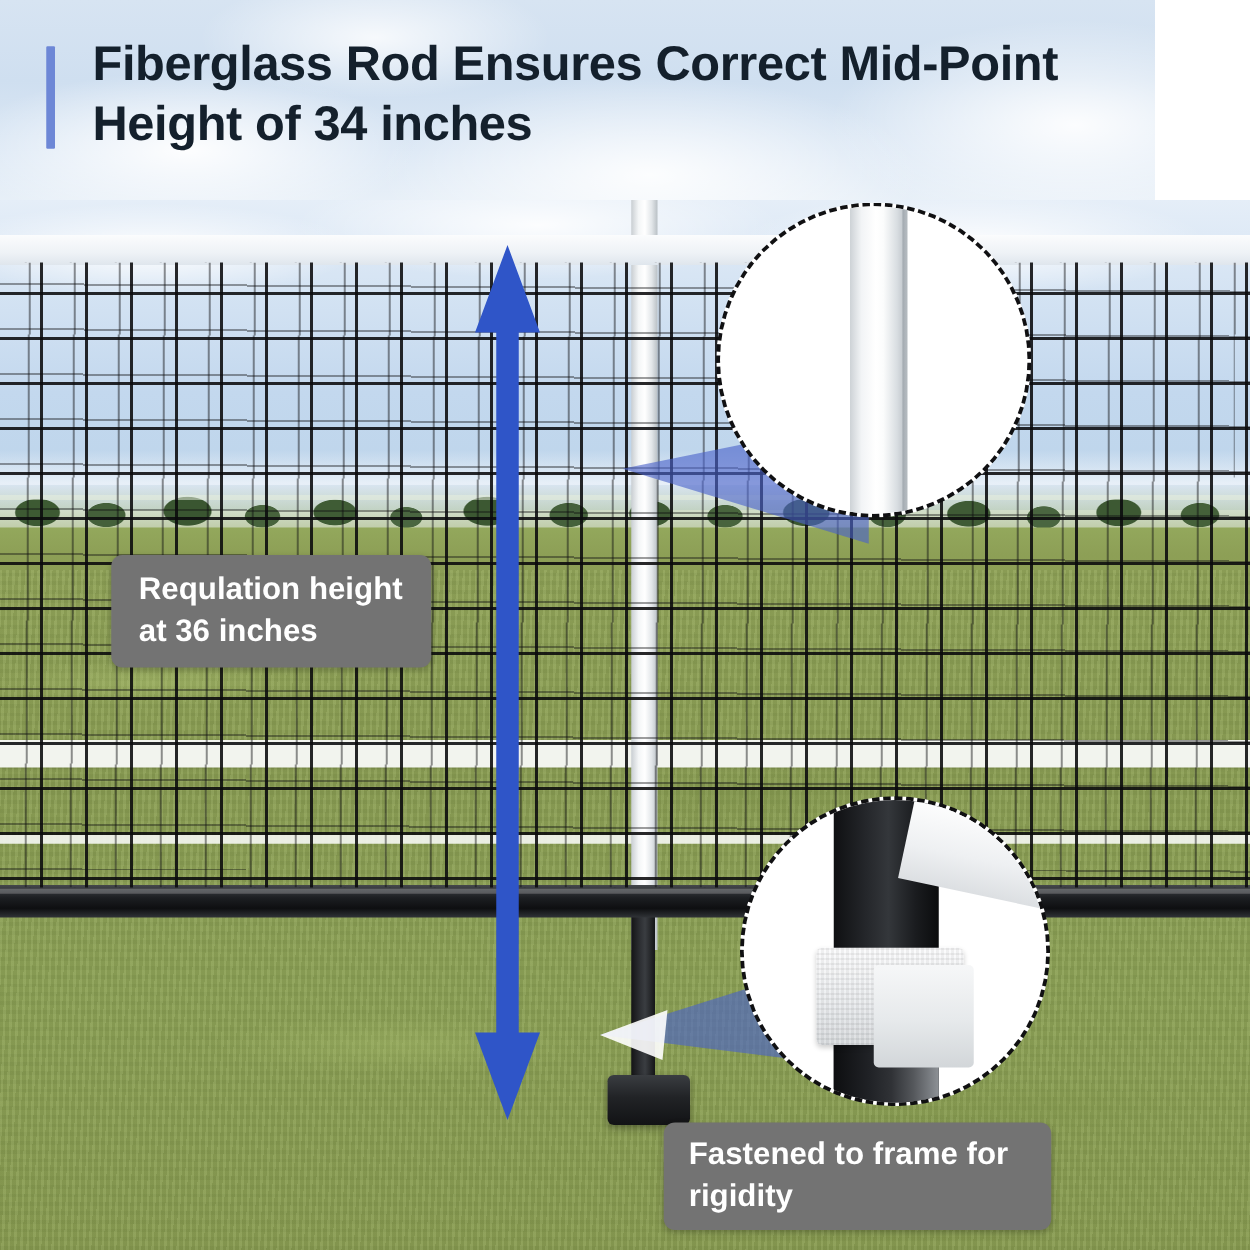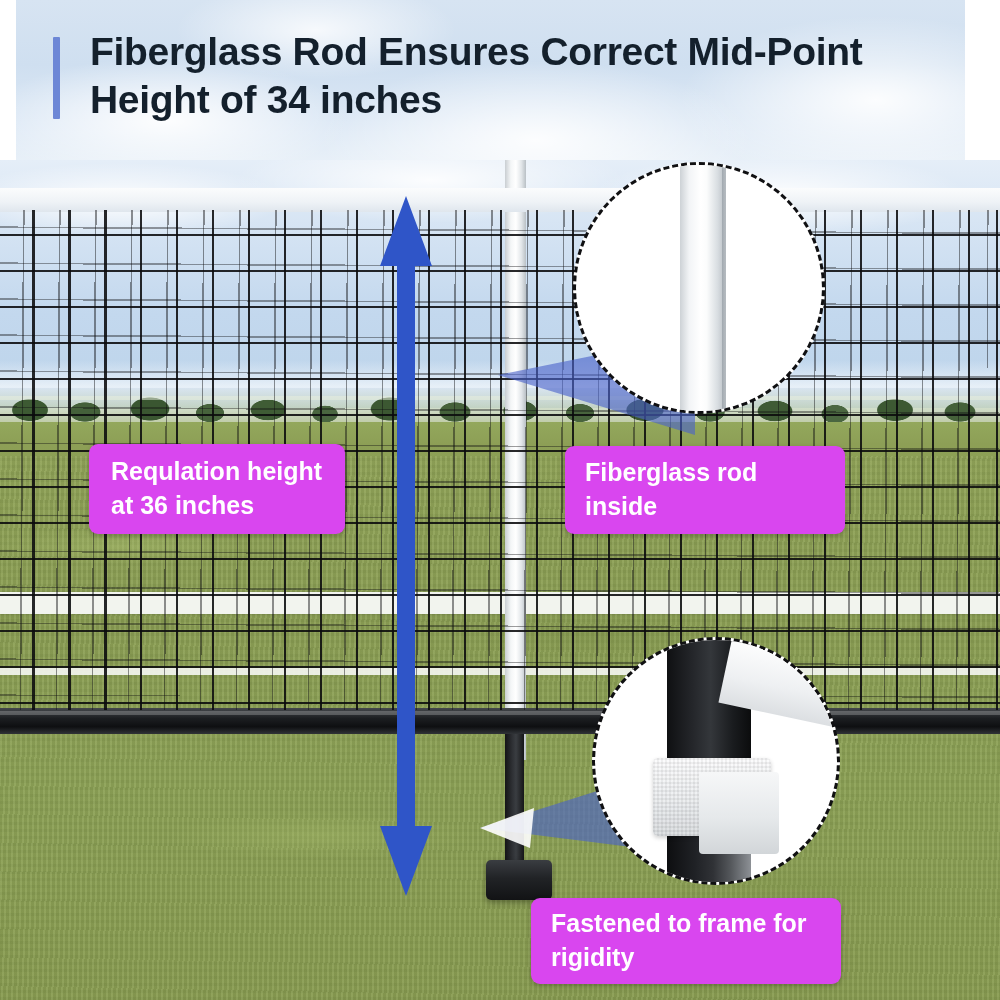--- a/index.html
+++ b/index.html
@@ -6,29 +6,28 @@
   html,body{margin:0;padding:0;}
   body{
     width:1000px;height:1000px;overflow:hidden;
     font-family:"Liberation Sans",sans-serif;
     background:#ffffff;
   }
   #stage{position:relative;width:1000px;height:1000px;overflow:hidden;}
 
   
   .header{
-    position:absolute;left:16px;top:0;width:924px;height:162px;
+    position:absolute;left:0;top:0;width:924px;height:162px;
     background:
       radial-gradient(ellipse 260px 90px at 150px 120px, rgba(255,255,255,.95) 0%, rgba(255,255,255,0) 70%),
       radial-gradient(ellipse 300px 110px at 520px 140px, rgba(255,255,255,.9) 0%, rgba(255,255,255,0) 72%),
       radial-gradient(ellipse 280px 120px at 860px 100px, rgba(255,255,255,.92) 0%, rgba(255,255,255,0) 70%),
       radial-gradient(ellipse 200px 70px at 300px 30px, rgba(255,255,255,.8) 0%, rgba(255,255,255,0) 70%),
       linear-gradient(180deg,#d7e4f2 0%,#cfdff0 40%,#dce8f5 75%,#e8f0f8 100%);
     overflow:hidden;
-    padding-left:25px;
   }
   .accent-bar{
     position:absolute;left:37px;top:37px;width:7px;height:82px;
     background:#6d87d6;border-radius:1px;
   }
   .headline{
     position:absolute;left:74px;top:28px;width:880px;
     color:#14202c;
     font-size:39px;line-height:48px;
     font-weight:700;letter-spacing:-.3px;
@@ -188,21 +187,21 @@
     box-shadow:0 2px 4px rgba(0,0,0,.18);
   }
   .velcro2{
     position:absolute;left:104px;top:132px;width:80px;height:82px;border-radius:4px;
     background:linear-gradient(180deg,#f6f7f8 0%,#e6e9eb 55%,#d2d6d9 100%);
   }
 
   
   .badge{
     position:absolute;
-    background:#d946ef;
+    background:#737373;
     color:#ffffff;
     border-radius:9px;
     font-weight:700;
     line-height:34px;
     box-sizing:border-box;
     white-space:pre-line;
     box-shadow:0 2px 5px rgba(0,0,0,.22);
   }
   .b1{left:89px;top:444px;width:256px;padding:10px 16px 12px 22px;font-size:25px;}
   .b2{left:565px;top:446px;width:280px;padding:9px 16px 11px 20px;font-size:25px;}
@@ -266,17 +265,16 @@
       <div class="bolt-pole-lower"></div>
       <div class="velcro"></div>
       <div class="velcro2"></div>
     </div>
 
   </div>
 
   <div class="badge b1">Requlation height
 at 36 inches</div>
 
-  <div class="badge b2">Fiberglass rod inside</div>
 
   <div class="badge b3">Fastened to frame for rigidity</div>
 
 </div>
 
 </body></html>

